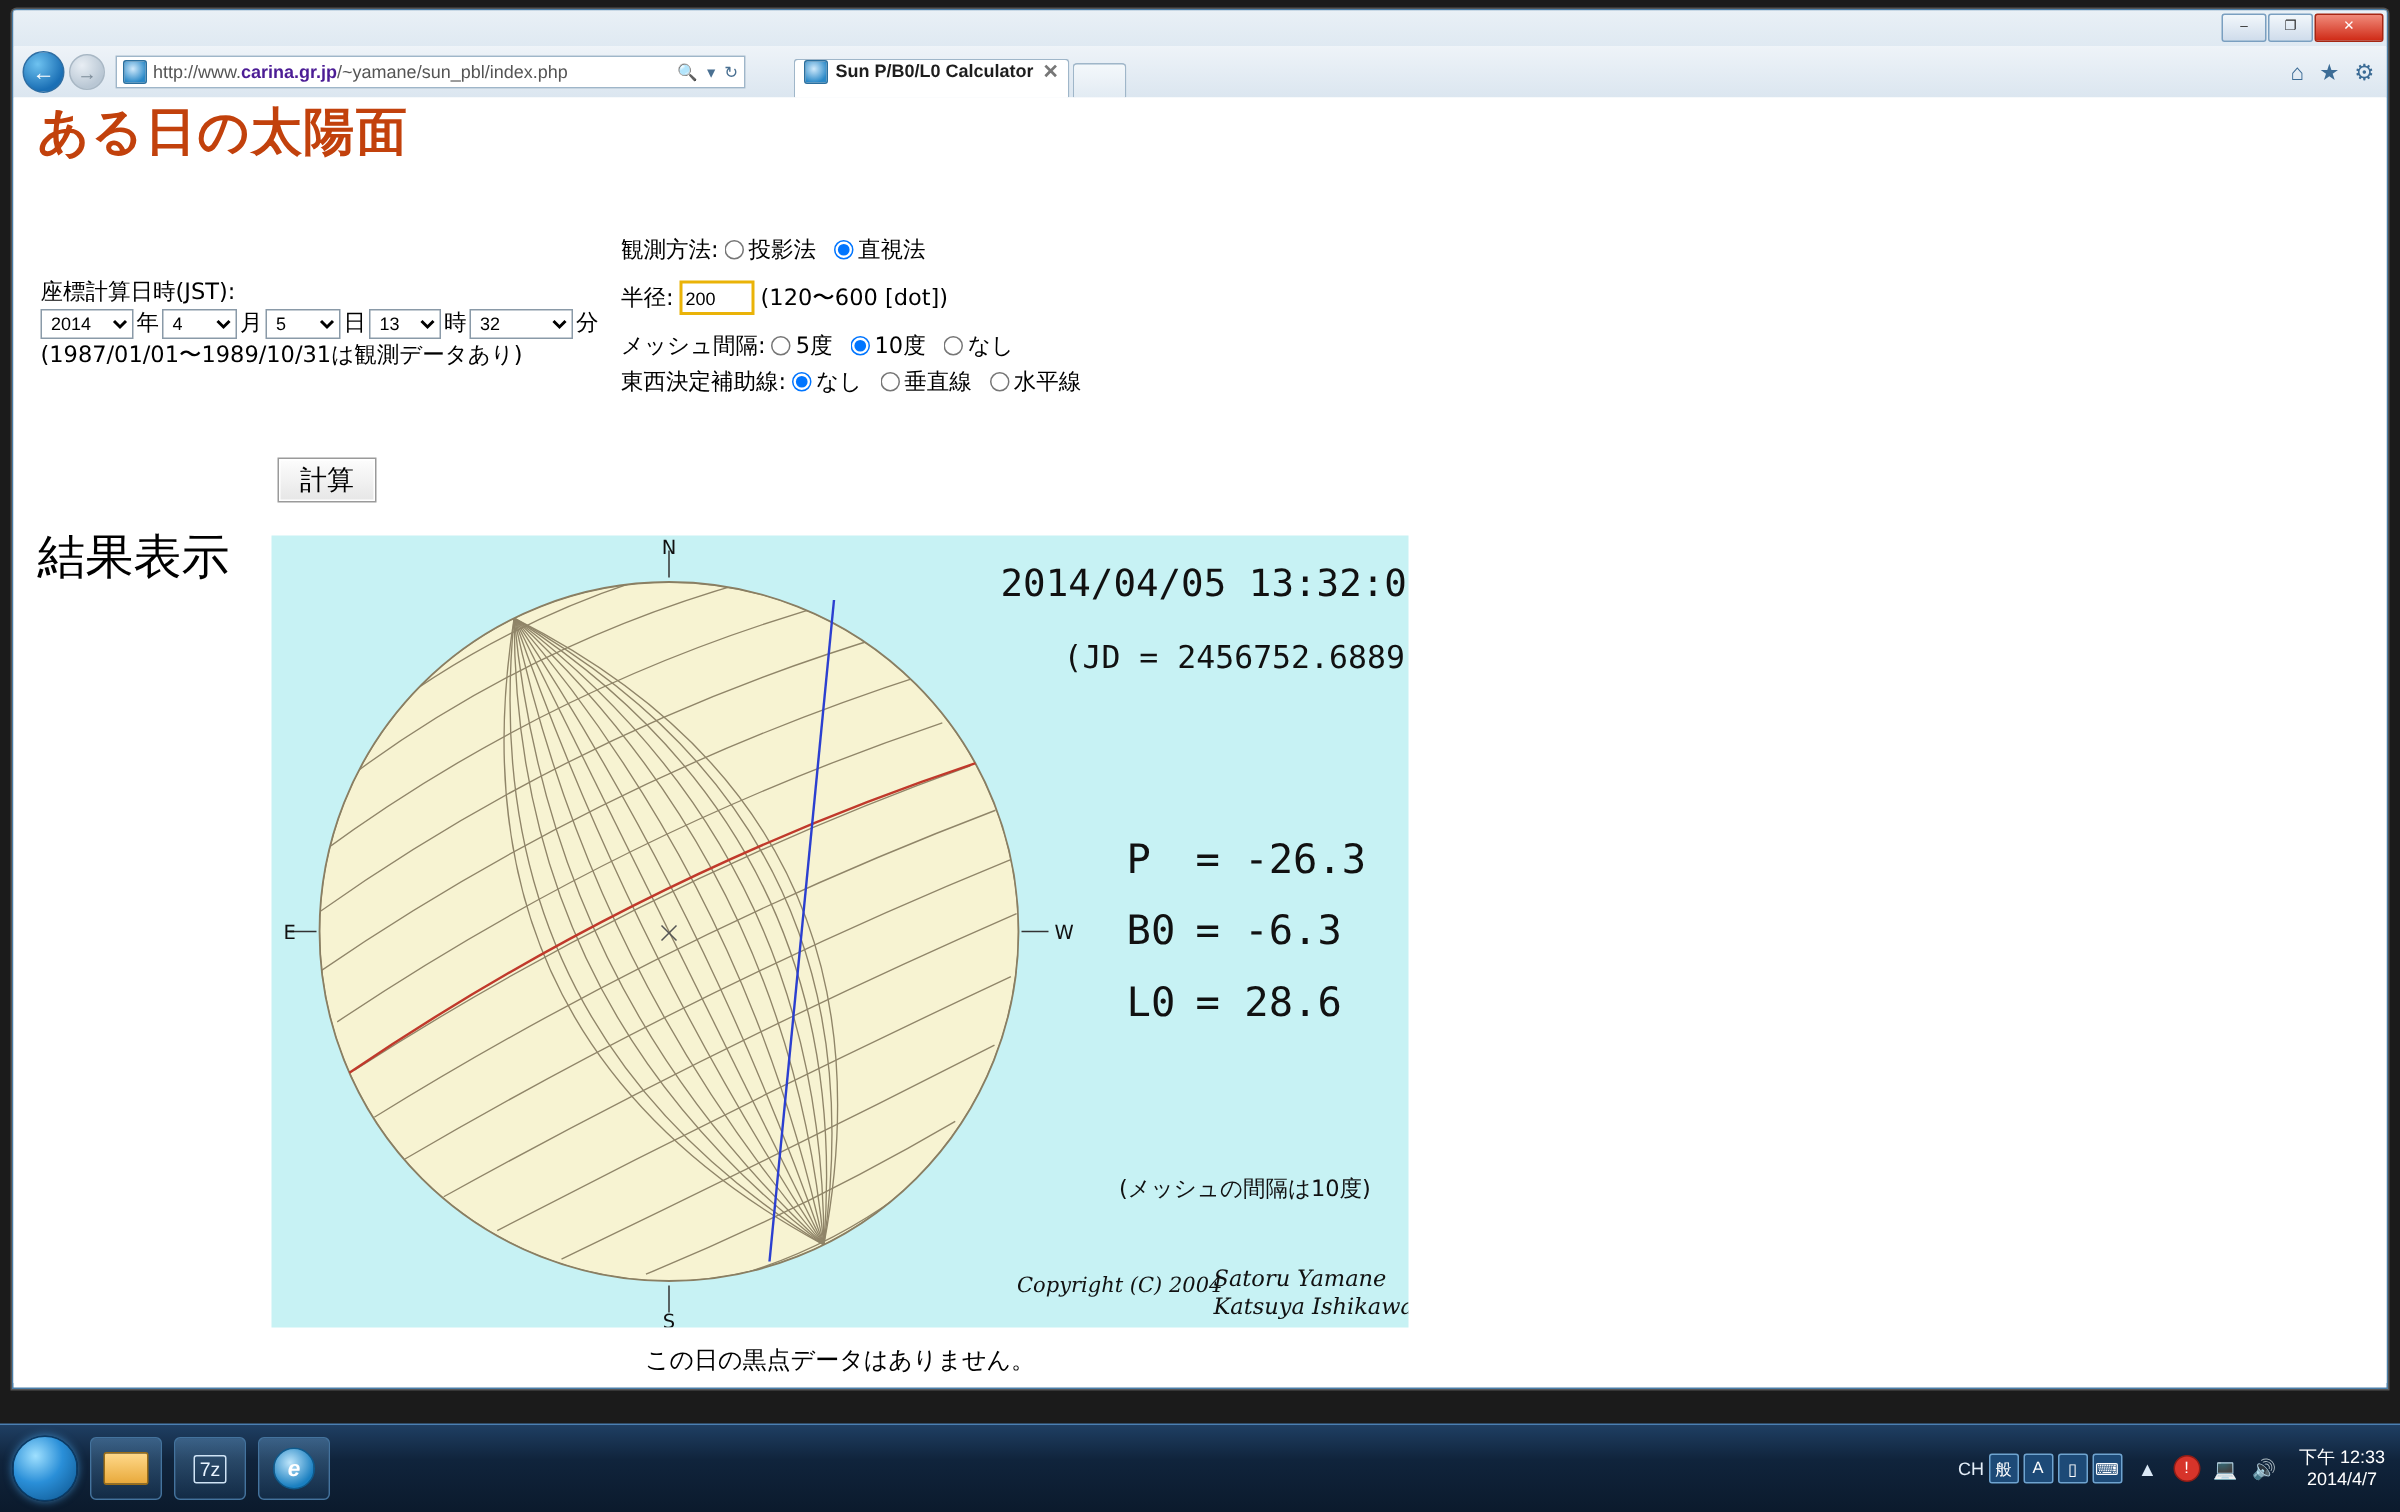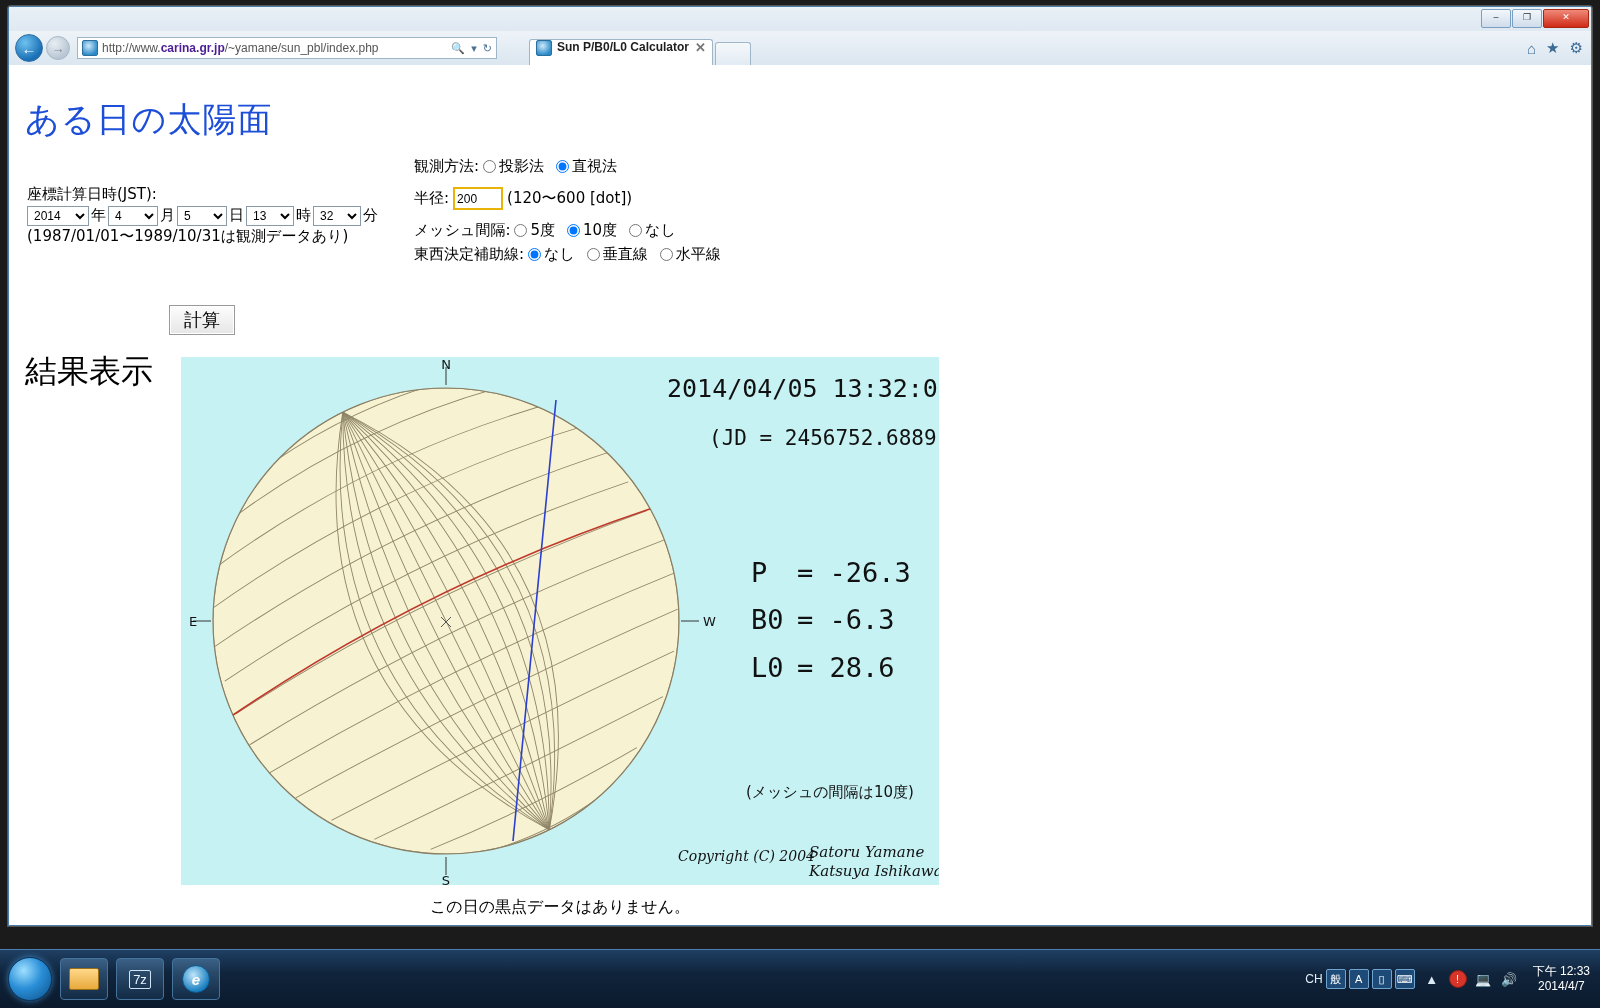--- a/index.html
+++ b/index.html
@@ -183,23 +183,23 @@
   .page {
     position: relative;
     background: #ffffff;
     height: 857px;
     overflow: hidden;
   }
 
   h1.page-title {
     font-family: "DejaVu Sans", sans-serif;
     font-size: 34px;
-    font-weight: normal;
-    margin: 32px 0 0 16px;
-    color: #1d4ed8;
+    font-weight: bold;
+    margin: 0 0 0 16px;
+    color: #c2410c;
     letter-spacing: 1px;
   }
 
   .date-block {
     position: absolute;
     left: 18px; top: 120px;
     font-size: 15px;
     color: #000;
     line-height: 1.25;
     font-family: "DejaVu Sans", sans-serif;
@@ -210,25 +210,25 @@
     font-family: "Liberation Sans", sans-serif;
     height: 20px;
     border: 1px solid #8a9aa8;
     background: #fff;
     padding: 0 2px;
   }
   select.w-year { width: 62px; }
   select.w-mon  { width: 50px; }
   select.w-day  { width: 50px; }
   select.w-hour { width: 48px; }
-  select.w-min  { width: 48px; }
+  select.w-min  { width: 69px; }
 
   .calc-btn {
     position: absolute;
-    left: 160px; top: 240px;
+    left: 176px; top: 240px;
     width: 66px; height: 30px;
     font-size: 18px;
     font-family: "DejaVu Sans", sans-serif;
     background: linear-gradient(180deg,#fdfdfd,#e6e6e6);
     border: 1px solid #9a9a9a;
     box-shadow: inset 0 0 0 1px #fff;
     cursor: default;
   }
 
   .result-label {

